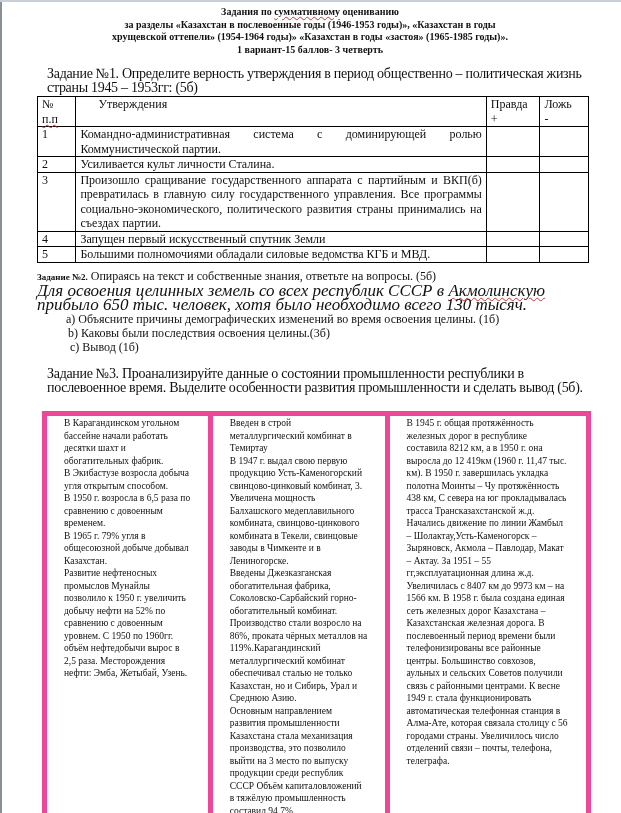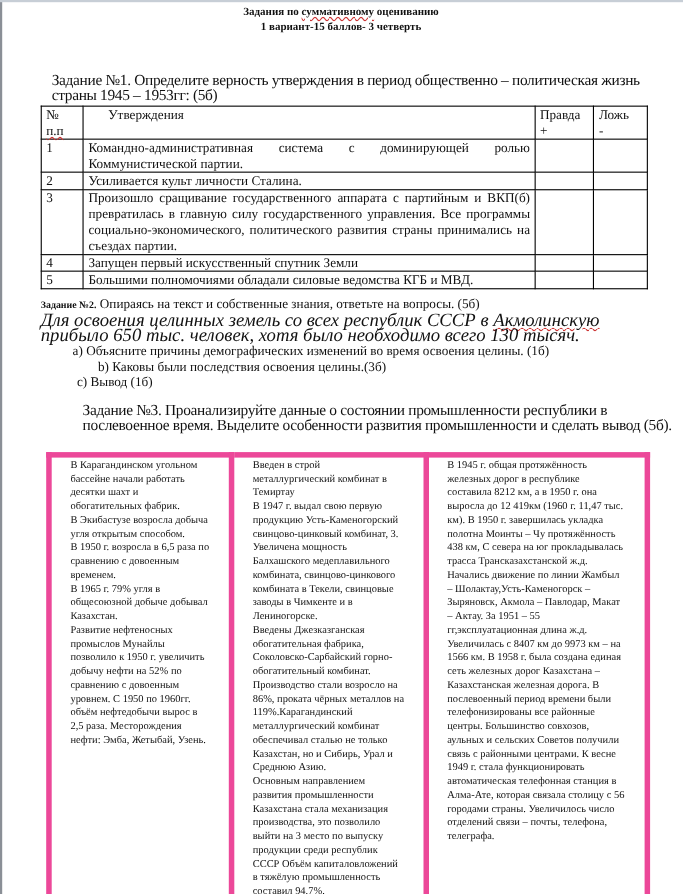--- a/index.html
+++ b/index.html
@@ -11,55 +11,57 @@
     position: relative;
   }
   .page-edge-left { position: absolute; left: 0; top: 0; width: 2px; height: 813px; background: #8a8f96; }
   .page-edge-top { position: absolute; left: 0; top: 0; width: 621px; height: 2px; background: #c7ced6; }
 
   .header { position: absolute; left: 60px; top: 6px; width: 500px; text-align: center; font-weight: bold; font-size: 10px; line-height: 12.5px; }
   .header .l1 span.ul { text-decoration: underline wavy #c33; text-decoration-thickness: 1px; }
 
   .task-title { position: absolute; font-weight: normal; font-size: 14px; line-height: 14px; letter-spacing: -0.3px; }
   #t1 { left: 47px; top: 67px; width: 540px; }
-  #t3 { left: 47px; top: 367px; width: 545px; margin-left: 28px; }
+  #t3 { left: 47px; top: 367px; width: 545px; }
 
   table { border-collapse: collapse; position: absolute; }
   #tbl1 { left: 37px; top: 96px; width: 552px; font-size: 12px; }
   #tbl1 td { border: 1px solid #000; vertical-align: top; padding: 0 4px; line-height: 14.5px; }
   #tbl1 .c-num { width: 30px; }
   #tbl1 .c-stmt { width: 396px; text-align: justify; }
   #tbl1 .c-true { width: 45px; }
   #tbl1 .c-false { width: 40px; }
   .num-sub { text-decoration: underline wavy #c33; text-decoration-thickness: 1px; }
 
   .task2 { position: absolute; left: 37px; top: 269px; width: 560px; font-size: 12px; line-height: 14px; font-family: Liberation Serif, serif; }
   .task2 .label { font-weight: bold; font-size: 9px; }
   .task2 .italic { font-style: italic; font-size: 17px; }
   .q-a { margin-left: 29px; }
-  .q-b { margin-left: 52px; }
+  .q-b { margin-left: 31px; }
   .q-c { margin-left: 33px; }
   .wavy { text-decoration: underline wavy #c33; text-decoration-thickness: 1px; }
 
   #tbl3 { left: 42px; top: 411px; width: 549px; height: 394px; font-size: 9.5px; }
   #tbl3 th { border: 1px solid #000; font-weight: bold; font-size: 9.5px; height: 14px; padding: 0; }
   #tbl3 td { border: 5px solid #ec4899; vertical-align: top; padding: 1px 17px; line-height: 12.5px; }
   #tbl3 .col1 { width: 155px; }
   #tbl3 .col2 { width: 160px; }
   #tbl3 .col3 { width: 200px; }
   .para { display: block; }
 </style>
 </head>
 <body>
 
 <div class="page-edge-left"></div>
 <div class="page-edge-top"></div>
 
 <div class="header">
   <div class="l1"><span>Задания по </span><span class="ul">суммативному</span><span> оцениванию</span></div>
+  <div>за разделы «Казахстан в послевоенные годы (1946-1953 годы)», «Казахстан в годы</div>
+  <div>хрущевской оттепели» (1954-1964 годы)» «Казахстан в годы «застоя» (1965-1985 годы)».</div>
   <div>1 вариант-15 баллов- 3 четверть</div>
 </div>
 
 <div class="task-title" id="t1">Задание №1. Определите верность утверждения в период общественно – политическая жизнь страны 1945 – 1953гг: (5б)</div>
 
 <table id="tbl1">
   <tbody>
       <tr>
     <td class="c-num"><span>№</span><br><span class="num-sub">п.п</span></td>
     <td class="c-stmt" style="padding-left:22px">Утверждения</td>

